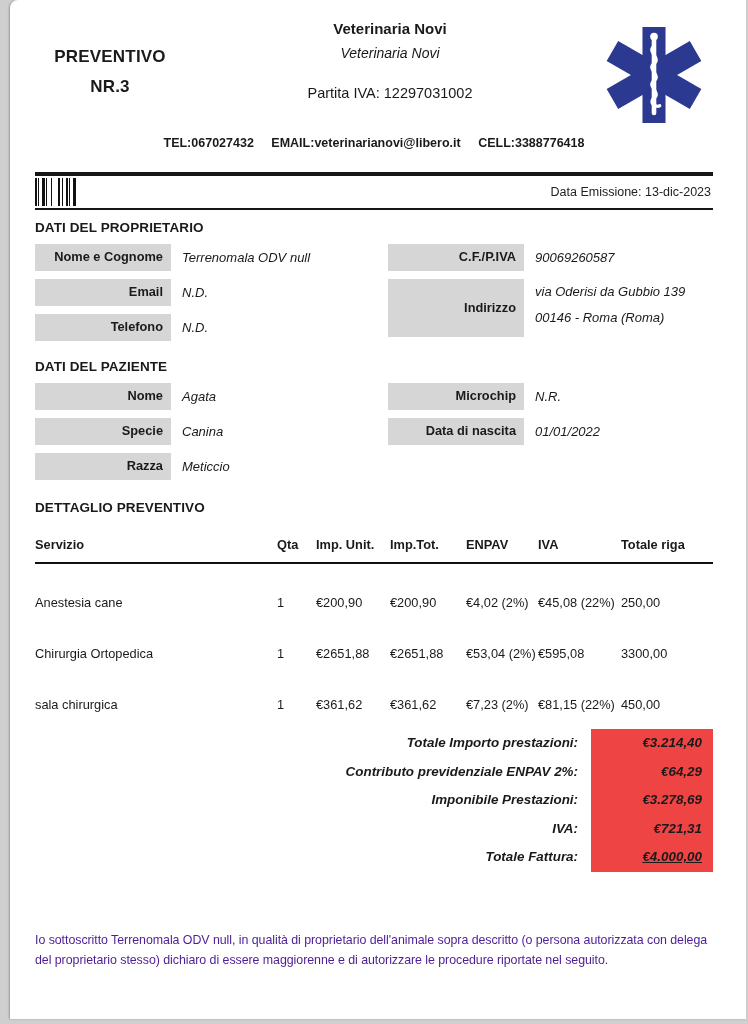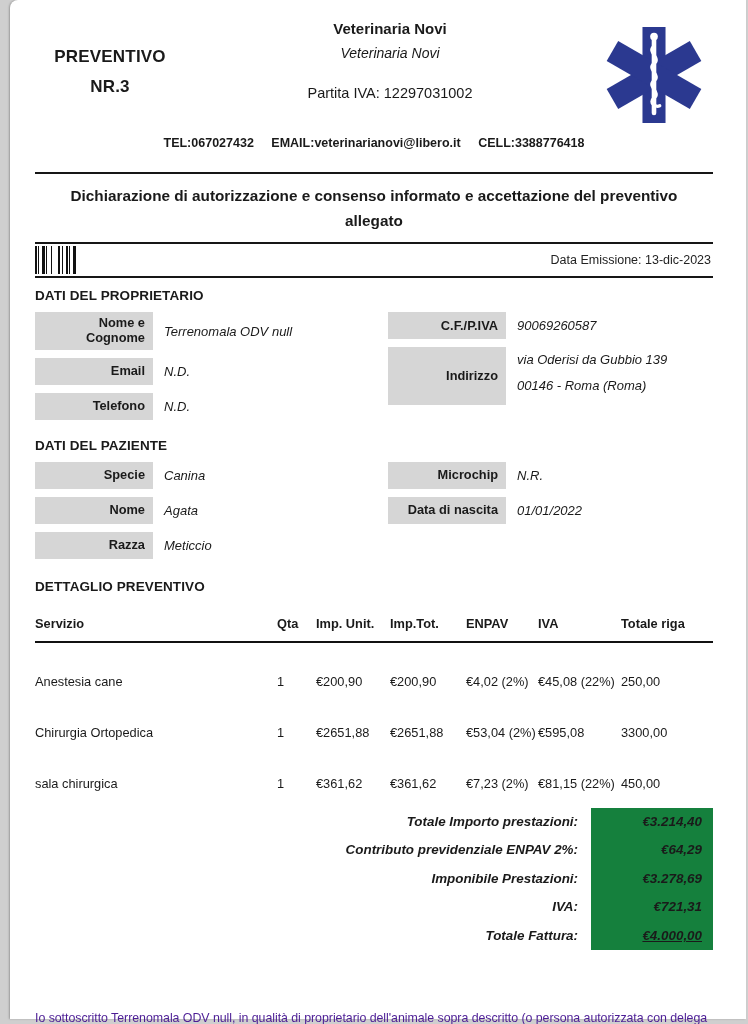--- a/index.html
+++ b/index.html
@@ -37,39 +37,39 @@
       #111 7px 9.5px, #fff 9.5px 11px,
       #111 11px 12px, #fff 12px 15.5px);
     border-right:2px solid #111;
   }
   .emission-date { font-size:12.5px; color:#222; }
 
   
   .sec-heading { font-weight:bold; font-size:13.5px; margin:10px 0 9px; letter-spacing:.1px; }
   .fields { display:grid; grid-template-columns:1fr 1fr; column-gap:28px; align-items:start; }
   .frow { display:flex; align-items:center; margin-bottom:8px; }
-  .flabel { width:118px; min-height:27px; background:#d6d6d6; font-weight:bold; font-size:12.8px;
+  .flabel { width:136px; min-height:27px; background:#d6d6d6; font-weight:bold; font-size:12.8px;
             display:flex; align-items:center; justify-content:flex-end; padding:4px 8px; text-align:right; line-height:1.15; }
   .fvalue { font-style:italic; font-size:13px; padding-left:11px; }
   .frow.tall { align-items:stretch; }
   .frow.tall .flabel { min-height:58px; }
   .fvalue.twolines div { line-height:26px; }
 
   
   .table { margin-top:16px; font-size:12.8px; }
   .tgrid { display:grid; grid-template-columns:242px 39px 74px 76px 72px 83px 1fr; }
   .thead { font-weight:bold; padding:6px 0 10px; border-bottom:2.6px solid #111; }
   .trow { padding-top:31px; padding-bottom:5px; }
   .trow > div, .thead > div { white-space:nowrap; }
 
   
   .totals { margin-top:12px; }
   .trw { display:flex; align-items:stretch; }
   .tlabel { flex:1; text-align:right; font-weight:bold; font-style:italic; font-size:13.4px; padding-right:13px; line-height:28.5px; }
-  .tvalue { width:122px; background:#15803d; text-align:right; font-weight:bold; font-style:italic; font-size:13.4px; line-height:28.5px; padding:0 11px; }
+  .tvalue { width:122px; background:#ef4444; text-align:right; font-weight:bold; font-style:italic; font-size:13.4px; line-height:28.5px; padding:0 11px; }
   .tvalue.u { text-decoration:underline; }
 
   
   .paras { margin-top:58px; }
   .paras p { font-size:12.4px; line-height:1.62; letter-spacing:-.05px; color:#4c1d95; margin-top:19px; text-align:left; }
   .paras p:first-child { margin-top:0; }
 </style>
 </head>
 <body>
 
@@ -103,21 +103,20 @@
     </div>
 
     <div class="contact-line">
       <span>TEL:067027432</span>
       <span>EMAIL:veterinarianovi@libero.it</span>
       <span>CELL:3388776418</span>
     </div>
 
     <hr class="rule">
 
-    <div class="doc-title">Dichiarazione di autorizzazione e consenso informato e accettazione del preventivo allegato</div>
 
     <div class="emission-row">
       <div class="barcode"></div>
       <div class="emission-date">Data Emissione: 13-dic-2023</div>
     </div>
 
     <div class="sec-heading">DATI DEL PROPRIETARIO</div>
     <div class="fields">
       <div>
         <div class="frow">
@@ -145,26 +144,26 @@
             <div>00146 - Roma (Roma)</div>
           </div>
         </div>
       </div>
     </div>
 
     <div class="sec-heading">DATI DEL PAZIENTE</div>
     <div class="fields">
       <div>
         <div class="frow">
+          <div class="flabel">Nome</div>
+          <div class="fvalue">Agata</div>
+        </div>
+        <div class="frow">
           <div class="flabel">Specie</div>
           <div class="fvalue">Canina</div>
-        </div>
-        <div class="frow">
-          <div class="flabel">Nome</div>
-          <div class="fvalue">Agata</div>
         </div>
         <div class="frow">
           <div class="flabel">Razza</div>
           <div class="fvalue">Meticcio</div>
         </div>
       </div>
       <div>
         <div class="frow">
           <div class="flabel">Microchip</div>
           <div class="fvalue">N.R.</div>

